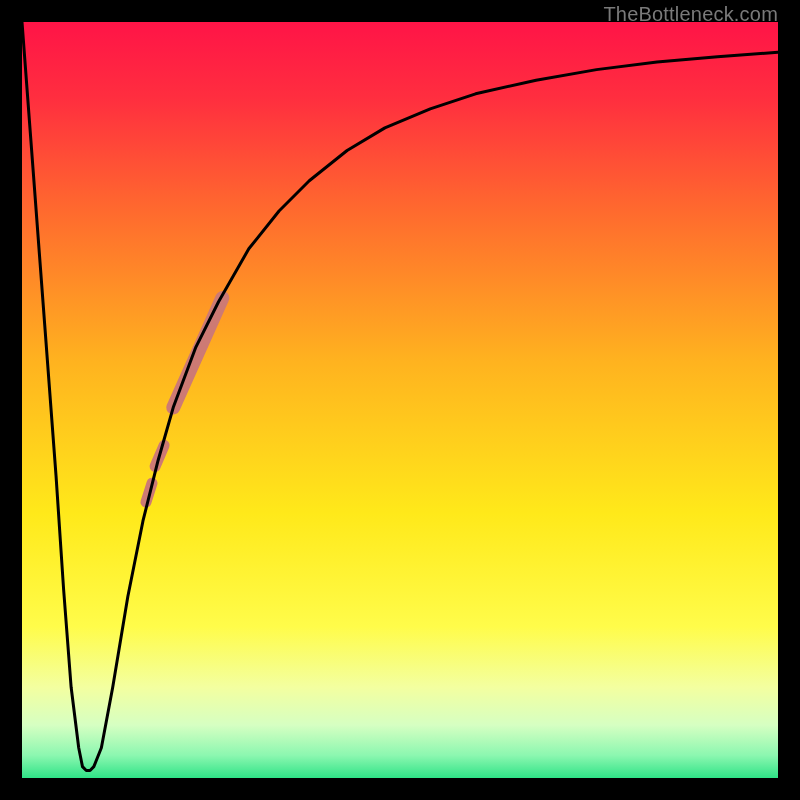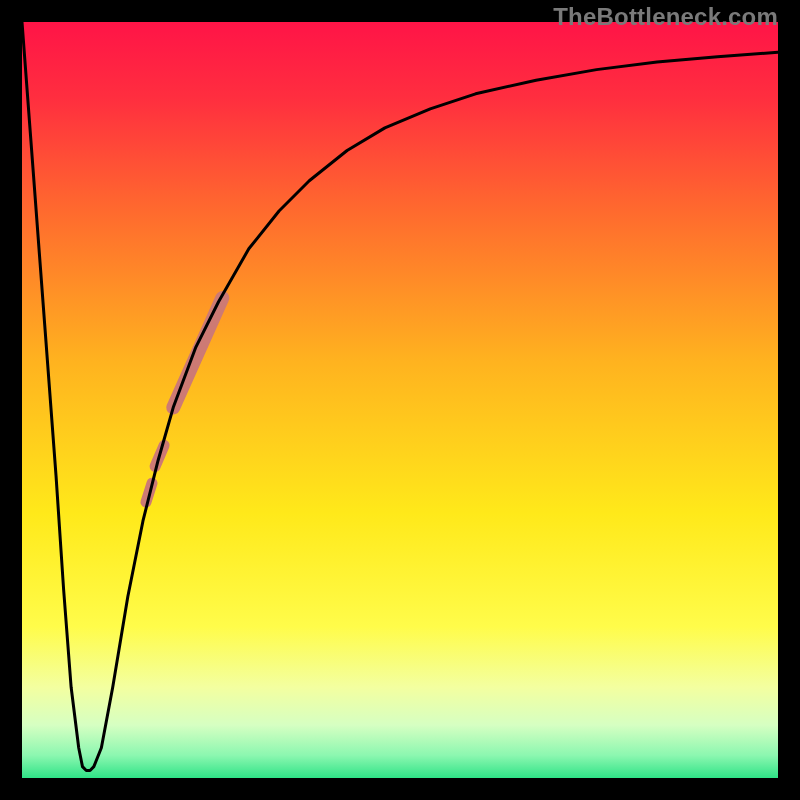--- a/index.html
+++ b/index.html
@@ -23,22 +23,22 @@
     top: 22px;
     width: 756px;
     height: 756px;
     overflow: hidden;
   }
   .attribution {
     position: absolute;
     top: 3px;
     right: 22px;
     color: #7a7a7a;
-    font-size: 24px;
-    font-weight: 700;
+    font-size: 20px;
+    font-weight: 400;
     letter-spacing: 0.2px;
   }
   svg { display: block; }
 </style>
 </head>
 <body>
 
 <div class="frame">
 
   <div class="plot-area">

